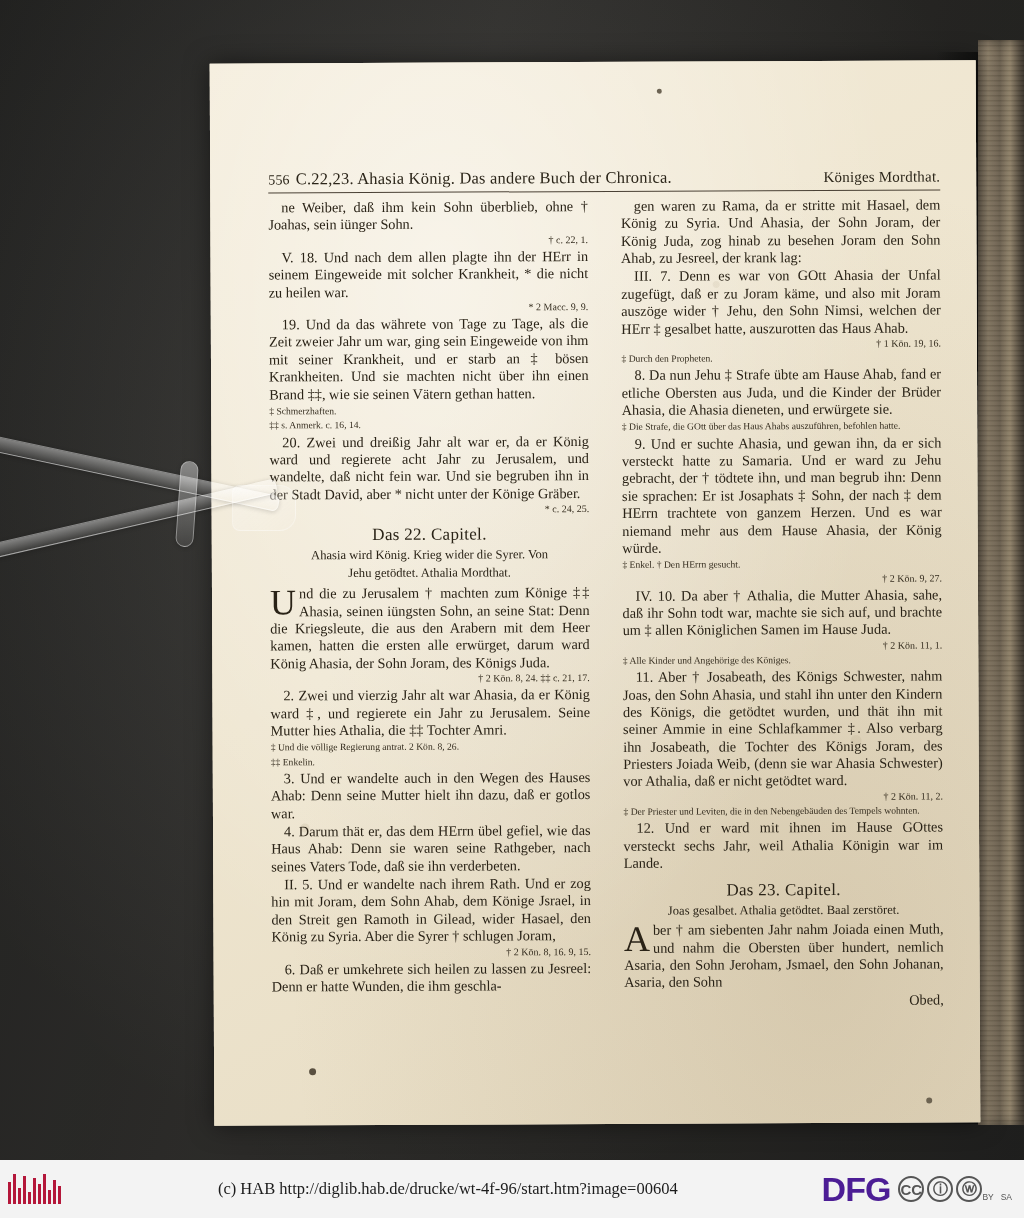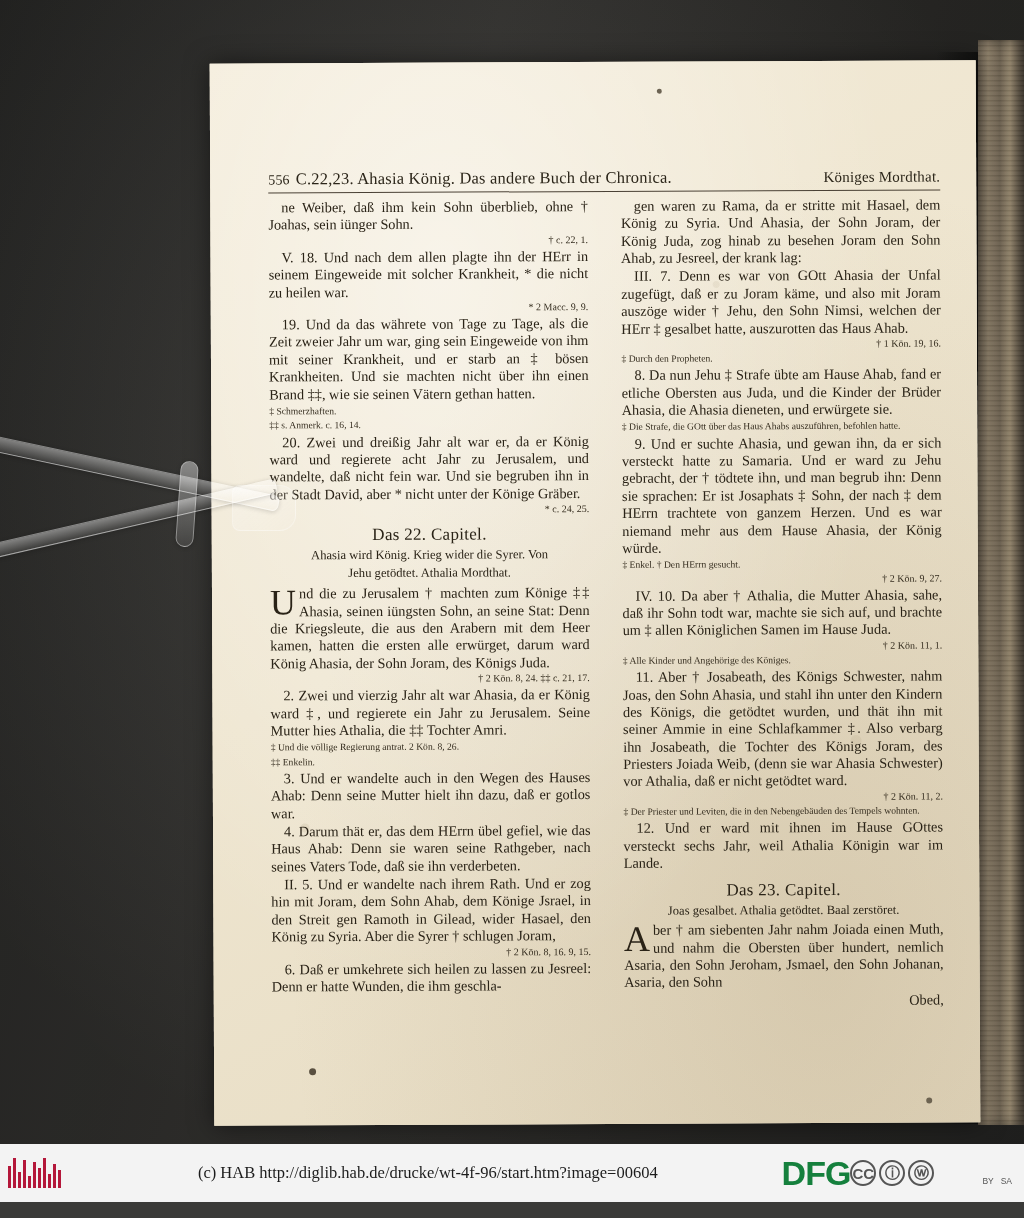--- a/index.html
+++ b/index.html
@@ -187,21 +187,21 @@
     width: 64px; height: 46px;
     background: linear-gradient(140deg, rgba(255,255,255,0.42), rgba(255,255,255,0.08));
     border: 1px solid rgba(255,255,255,0.45);
     border-radius: 8px 16px 16px 8px;
     opacity: .7;
   }
 
   
   .footer {
     position: absolute;
-    left: 0; bottom: 16px; width: 1024px; height: 58px;
+    left: 0; bottom: 0; width: 1024px; height: 58px;
     background: #f3f3f3;
     display: flex;
     align-items: center;
   }
   .barcode {
     width: 66px; height: 30px; margin-left: 8px;
     display: flex; align-items: flex-end; gap: 2px;
   }
   .barcode i {
     display: block; width: 3px; background: #b4173a;
@@ -211,43 +211,42 @@
     text-align: center;
     font-family: "Liberation Serif", serif;
     font-size: 16.5px;
     color: #1c1c1c;
   }
   .dfg {
     font-family: "Liberation Sans", sans-serif;
     font-weight: bold;
     font-size: 34px;
     letter-spacing: -1px;
-    color: #15803d;
-    margin-right: 0;
+    color: #4c1d95;
+    margin-right: 8px;
   }
   .cc {
     display: flex; align-items: flex-end;
     margin-right: 12px;
   }
   .cc-badge {
     display: flex; align-items: center; gap: 3px;
   }
   .cc-circle {
     width: 26px; height: 26px; border-radius: 50%;
     border: 2px solid #555; color: #555;
     font-family: "Liberation Sans", sans-serif;
     font-size: 15px; font-weight: bold;
     display: flex; align-items: center; justify-content: center;
   }
   .cc-labels {
     font-family: "Liberation Sans", sans-serif;
     font-size: 8.5px; color: #555;
     line-height: 1.1; text-align: center;
     margin-top: 16px;
-    margin-left: 48px;
   }
 </style>
 </head>
 <body>
 
 <div class="scan-bg"></div>
 <div class="book-edge"></div>
 <div class="book-edge-lines"></div>
 <div class="gutter-shadow"></div>
 

